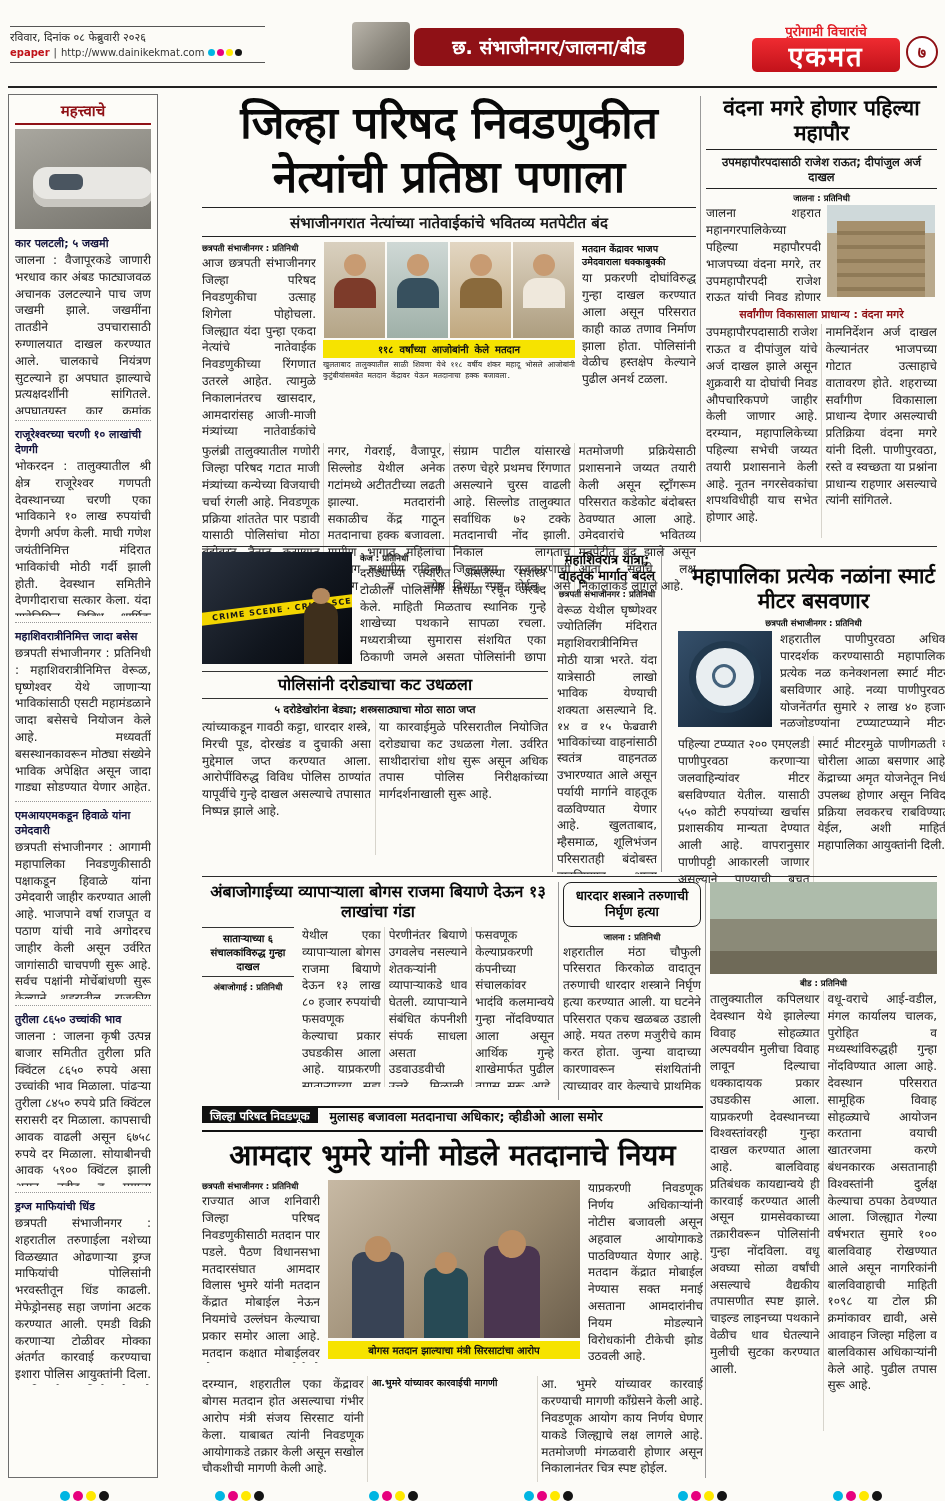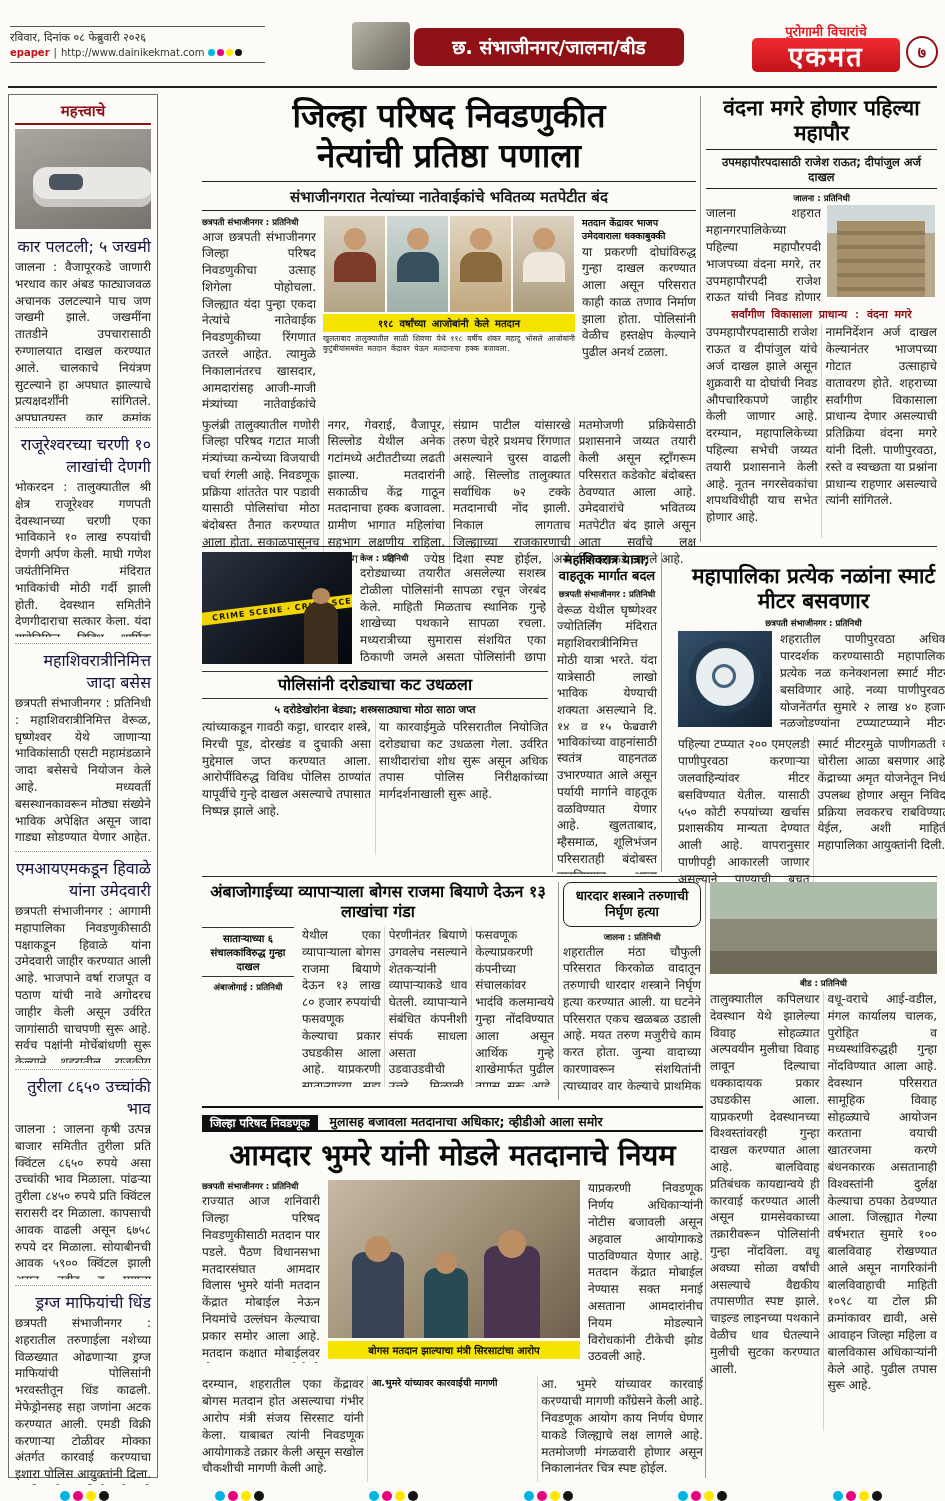--- a/index.html
+++ b/index.html
@@ -3,45 +3,45 @@
 <meta charset="utf-8">
 <style>
   html,body{margin:0;padding:0;}
   body{font-family:"DejaVu Sans",sans-serif;background:#e9e7e2;}
   .paper{position:relative;width:945px;height:1501px;background:#fcfbf7;overflow:hidden;color:#1b1b1b;margin:0 auto;}
   .abs{position:absolute;}
   .bodytext{font-size:12px;line-height:1.4;text-align:justify;color:#222;overflow:hidden;}
   .byline{font-weight:bold;font-size:8.5px;color:#111;margin-bottom:2px;}
   .hl{font-weight:bold;color:#0c0c0c;}
   .center{text-align:center;}
-  .maroon{color:#8f1116;font-family:Liberation Mono, monospace;}
+  .maroon{color:#8f1116;}
   .hline{border-top:1.5px solid #2b2b2b;height:0;}
   .vline{border-left:1px solid #9a9a9a;width:0;}
   .cols2{column-count:2;column-gap:8px;column-rule:1px solid #d7d4cc;}
   .cols3{column-count:3;column-gap:8px;column-rule:1px solid #d7d4cc;}
   .cols4{column-count:4;column-gap:8px;column-rule:1px solid #d7d4cc;}
   .ph{background:linear-gradient(135deg,#b9b4aa,#8d897f 55%,#6f6b62);overflow:hidden;position:relative;}
   .dot{width:10px;height:10px;border-radius:50%;display:inline-block;margin-right:3px;}
   .dot.sm{width:7px;height:7px;margin-right:2px;}
   .c-c{background:#00b5e2;} .c-m{background:#e6007e;} .c-y{background:#ffe800;} .c-k{background:#141414;}
   
   .hdr-left{border-top:1px solid #555;border-bottom:1px solid #555;padding:2px 0 4px;}
   .hdr-date{font-size:11px;color:#222;}
   .hdr-sub{font-size:10px;color:#333;margin-top:3px;display:flex;align-items:center;gap:4px;}
   .hdr-region{background:#8f1116;border-radius:7px;color:#fff;font-weight:bold;font-size:19px;display:flex;align-items:center;justify-content:center;}
   .hdr-tag{color:#e01e26;font-weight:bold;font-size:13px;text-align:center;}
   .hdr-brand{background:linear-gradient(180deg,#ef2b31,#c2121a);border-radius:5px;color:#fff;font-weight:bold;font-size:27px;display:flex;align-items:center;justify-content:center;letter-spacing:2px;}
   .hdr-page{width:28px;height:28px;border-radius:50%;border:2px solid #8f1116;color:#8f1116;font-weight:bold;font-size:16px;display:flex;align-items:center;justify-content:center;background:#fff;}
   
   .rail{border:1px solid #6d6d6d;padding:5px 6px;box-sizing:border-box;background:#fdfcf8;}
   .rail-title{font-size:15px;font-weight:bold;color:#8f1116;text-align:center;border-bottom:2px solid #8f1116;padding-bottom:3px;margin-bottom:4px;}
-  .rail-h{font-size:16px;font-weight:normal;color:#14143c;text-align:right;margin:6px 0 2px;border-top:1px dotted #999;padding-top:5px;}
+  .rail-h{font-size:11px;font-weight:bold;color:#14143c;text-align:left;margin:6px 0 2px;border-top:1px dotted #999;padding-top:5px;}
   .rail-h.first{border-top:none;padding-top:0;}
   
-  .head-xl{font-size:33px;font-weight:bold;line-height:1.22;text-align:center;color:#090909;}
+  .head-xl{font-size:44px;font-weight:bold;line-height:1.22;text-align:center;color:#090909;}
   .head-lg{font-size:21px;font-weight:bold;line-height:1.2;text-align:center;color:#090909;}
   .head-md{font-size:16px;font-weight:bold;line-height:1.25;text-align:center;color:#090909;}
   .head-sm{font-size:13px;font-weight:bold;line-height:1.25;text-align:center;color:#090909;}
   .subbox{border-top:1.5px solid #222;border-bottom:1.5px solid #222;font-weight:bold;text-align:center;padding:4px 2px;}
   .yellowbar{background:#f6e300;font-weight:bold;font-size:10px;text-align:center;padding:2px 1px;color:#111;}
   
   .portrait{flex:1;margin:0 1px;position:relative;overflow:hidden;}
   .portrait .head{width:22px;height:22px;border-radius:50%;background:#c89b72;margin:12px auto 2px;}
   .portrait .torso{width:42px;height:30px;border-radius:14px 14px 0 0;margin:0 auto;}
   
@@ -59,21 +59,21 @@
   
   .car-ph{background:linear-gradient(160deg,#a9a79f,#75736c);}
   .car{position:absolute;left:18px;top:38px;width:120px;height:40px;border-radius:14px;background:#e8e7e3;box-shadow:inset 0 -8px 0 #c9c7c1;}
   .car:before{content:"";position:absolute;left:16px;top:7px;width:34px;height:16px;border-radius:6px;background:#4a5560;}
   
   .vote-ph{background:linear-gradient(135deg,#c7b9a4,#97876e 60%,#6c5f4c);}
   .fig{position:absolute;bottom:0;border-radius:12px 12px 0 0;background:#384355;}
   .fig:before{content:"";position:absolute;left:25%;top:-16px;width:50%;padding-top:50%;border-radius:50%;background:#bb8e63;}
   
   .street-ph{background:linear-gradient(180deg,#aebcab 0 40%,#8b8a78 40% 75%,#6f6a58 75%);}
-  .kicker{display:flex;align-items:flex-end;height:22px;border-top:2px solid #111;border-bottom:2px solid #111;}
+  .kicker{display:flex;align-items:flex-start;height:22px;border-top:2px solid #111;border-bottom:2px solid #111;}
   .kicker .kl{background:#111;color:#fff;font-weight:bold;font-size:11.5px;display:flex;align-items:center;padding:0 8px;}
   .kicker .kd{width:4px;background:#e01e26;}
   .kicker .kr{font-weight:bold;font-size:12.5px;display:flex;align-items:center;padding:0 8px;color:#111;}
 </style>
 </head>
 <body>
 
 <div class="paper">
 
   <div class="abs hdr-left" style="left:10px;top:26px;width:255px;">

